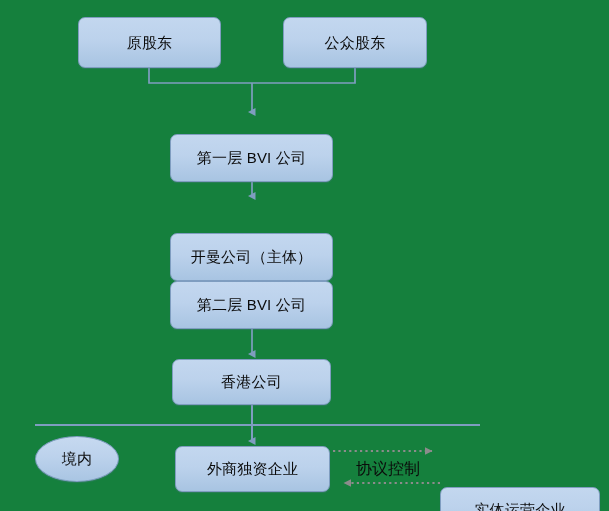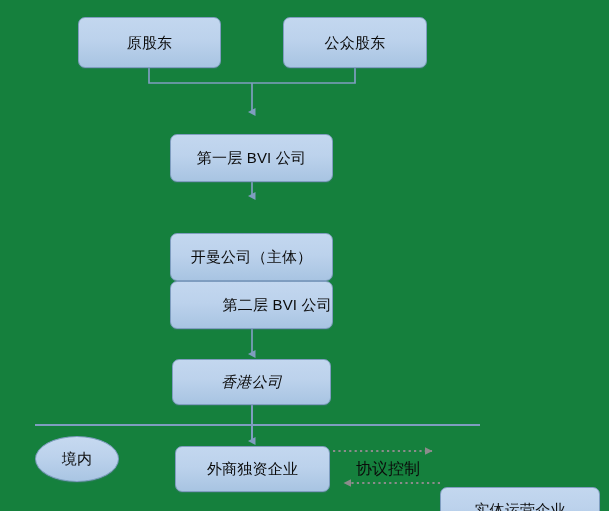--- a/index.html
+++ b/index.html
@@ -128,25 +128,25 @@
   </div>
 
   <div class="node rect" style="left:170px; top:117px; width:163px; height:48px;margin-top:17px;">
     <span>第一层 BVI 公司</span>
   </div>
 
   <div class="node rect" style="left:170px; top:201px; width:163px; height:48px;margin-top:32px;">
     <span>开曼公司（主体）</span>
   </div>
 
-  <div class="node rect" style="left:170px; top:281px; width:163px; height:48px;justify-content:flex-end;">
+  <div class="node rect" style="left:170px; top:281px; width:163px; height:48px;">
     <span>第二层 BVI 公司</span>
   </div>
 
-  <div class="node rect" style="left:172px; top:359px; width:159px; height:46px;font-style:italic;">
+  <div class="node rect" style="left:172px; top:359px; width:159px; height:46px;">
     <span>香港公司</span>
   </div>
 
   <div class="node rect" style="left:175px; top:446px; width:155px; height:46px;justify-content:center;">
     <span>外商独资企业</span>
   </div>
 
   <div class="node rect" style="left:440px; top:459px; width:160px; height:46px;margin-top:28px;">
     <span>实体运营企业</span>
   </div>

